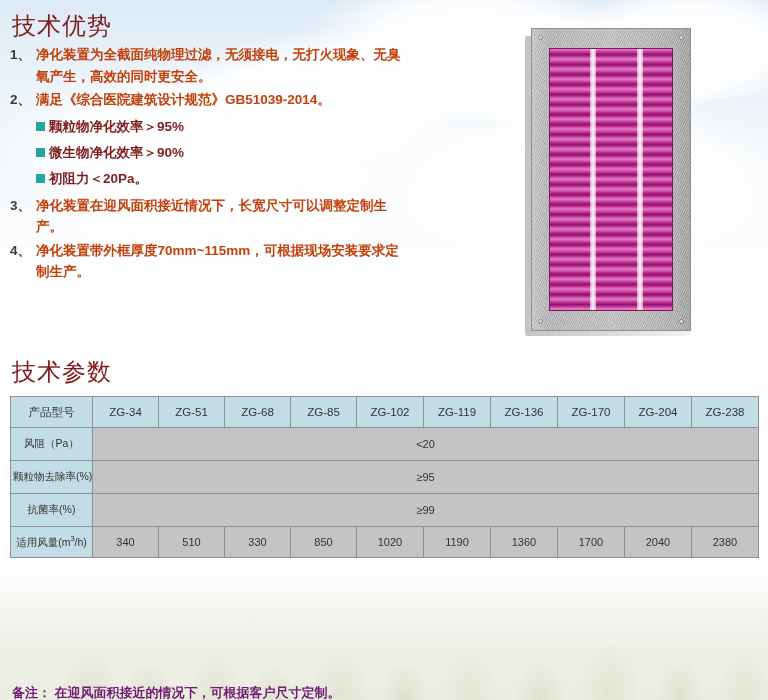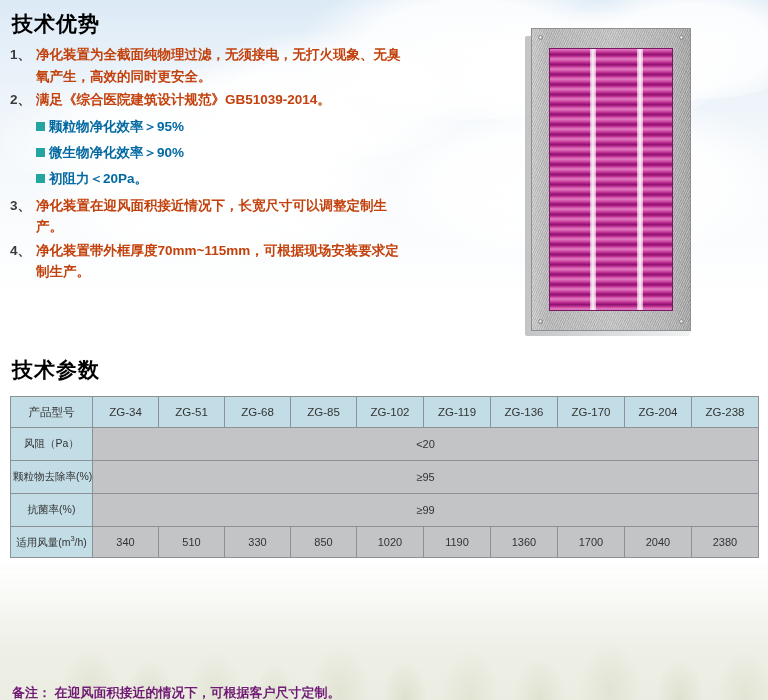--- a/index.html
+++ b/index.html
@@ -71,23 +71,23 @@
   #content {
     position: relative;
     z-index: 2;
     width: 768px;
     height: 700px;
   }
 
   
   .section-heading {
     position: absolute;
-    font-size: 21px;
-    font-weight: bold;
-    color: #000000;
+    font-size: 24px;
+    font-weight: normal;
+    color: #7f1d1d;
     letter-spacing: 1px;
     white-space: nowrap;
   }
   #heading-advantages { left: 12px; top: 10px; }
   #heading-params     { left: 12px; top: 356px; }
 
   
   #advantages-list {
     position: absolute;
     left: 10px;
@@ -116,21 +116,21 @@
     color: #c2410c;
   }
   .sub-list {
     margin: 4px 0 4px 26px;
   }
   .sub-item {
     display: flex;
     align-items: center;
     font-size: 13.5px;
     font-weight: bold;
-    color: #0369a1;
+    color: #7f1d1d;
     line-height: 24px;
     margin-bottom: 2px;
   }
   .bullet-square {
     width: 9px;
     height: 9px;
     background: #23a6a0;
     margin-right: 4px;
     flex: 0 0 auto;
   }

